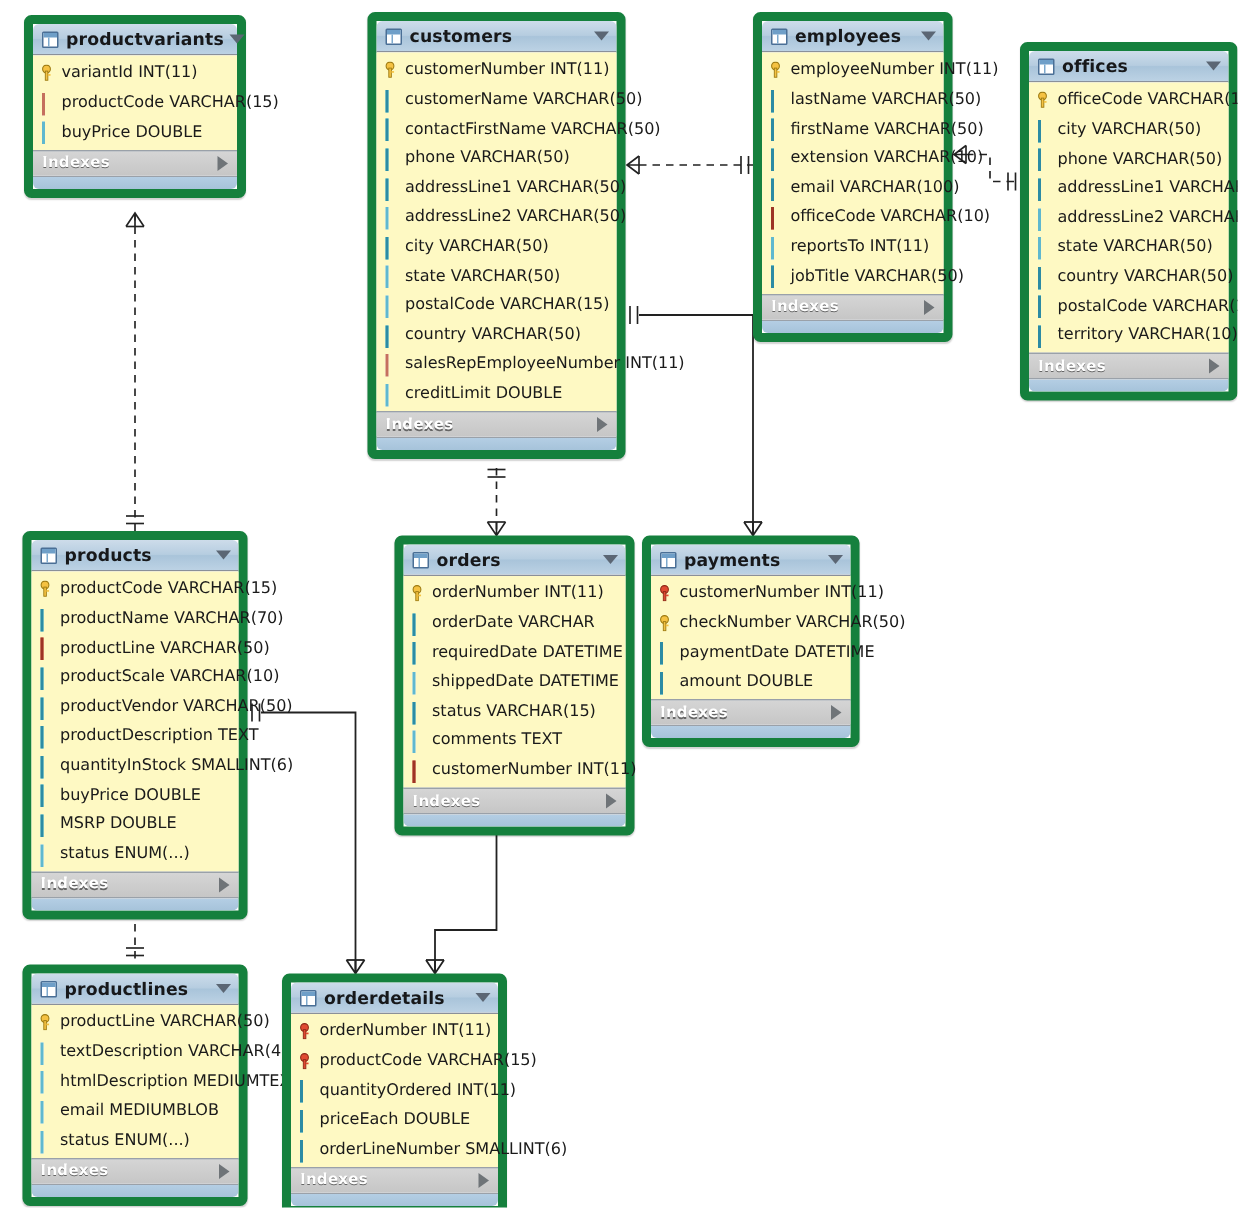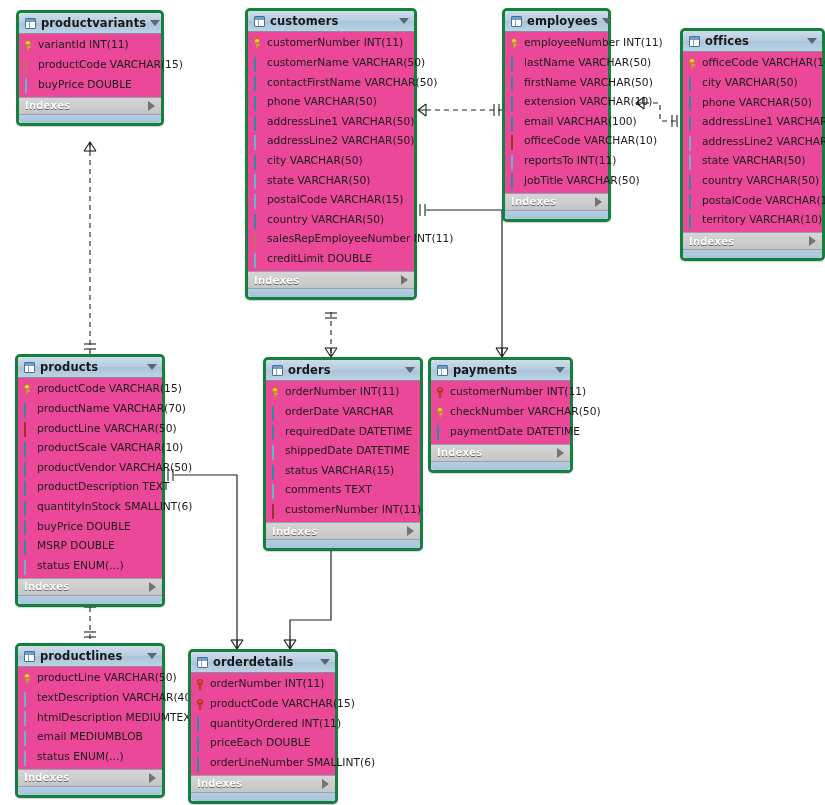--- a/index.html
+++ b/index.html
@@ -27,21 +27,21 @@
     width: 825px;
     height: 805px;
     pointer-events: none;
   }
 
   
   .tbl {
     position: absolute;
     box-sizing: border-box;
     background: #ffffff;
-    border: 3px solid #15803d;
+    border: 6px solid #15803d;
     border-radius: 5px;
     box-shadow: 0 1px 1px rgba(0,0,0,0.18);
   }
   .tbl-head {
     height: 21px;
     box-sizing: border-box;
     display: flex;
     align-items: center;
     padding: 0 5px 0 6px;
     border-top-left-radius: 4px;
@@ -85,21 +85,21 @@
   .caret {
     width: 0; height: 0;
     border-left: 5px solid transparent;
     border-right: 5px solid transparent;
     border-top: 6px solid #5b6674;
     flex: 0 0 auto;
     margin-left: 4px;
   }
   .tbl-cols {
     padding: 2px 0 2px 0;
-    background: #ec4899;
+    background: #fef9c3;
   }
   .col {
     display: flex;
     align-items: center;
     height: 19.6px;
     padding: 0 4px 0 5px;
     white-space: nowrap;
     font-size: 10.7px;
     color: #1a1a1a;
   }
@@ -327,21 +327,21 @@
             <span class="gly"><span class="dia e-cyan"></span></span>
             <span class="col-name">creditLimit DOUBLE</span>
           </div>
         </div>
         <div class="tbl-foot">
           <span class="foot-label">Indexes</span>
           <span class="foot-arrow"></span>
         </div>
         <div class="tbl-base"></div>
       </div>
-      <div class="tbl" style="left: 502px; top: 8px; width: 109px;">
+      <div class="tbl" style="left: 502px; top: 8px; width: 133px;">
         <div class="tbl-head">
           <span class="tbl-icon"></span>
           <span class="tbl-title">employees</span>
           <span class="caret"></span>
         </div>
         <div class="tbl-cols">
           <div class="col">
             <span class="gly"><svg width="11" height="11" viewBox="0 0 11 11">
                 <circle cx="4" cy="3" r="2.6" fill="#f5c242" stroke="#9c7a12" stroke-width="0.7"></circle>
                 <rect x="3.2" y="4.4" width="1.7" height="6.1" fill="#f5c242" stroke="#9c7a12" stroke-width="0.6"></rect>
@@ -562,20 +562,24 @@
                 <circle cx="4" cy="3" r="2.6" fill="#f5c242" stroke="#9c7a12" stroke-width="0.7"></circle>
                 <rect x="3.2" y="4.4" width="1.7" height="6.1" fill="#f5c242" stroke="#9c7a12" stroke-width="0.6"></rect>
                 <rect x="4.9" y="6.4" width="1.8" height="1.1" fill="#f5c242"></rect>
               </svg></span>
             <span class="col-name">checkNumber VARCHAR(50)</span>
           </div>
           <div class="col">
             <span class="gly"><span class="dia f-cyan"></span></span>
             <span class="col-name">paymentDate DATETIME</span>
           </div>
+          <div class="col">
+            <span class="gly"><span class="dia f-cyan"></span></span>
+            <span class="col-name">amount DOUBLE</span>
+          </div>
         </div>
         <div class="tbl-foot">
           <span class="foot-label">Indexes</span>
           <span class="foot-arrow"></span>
         </div>
         <div class="tbl-base"></div>
       </div>
       <div class="tbl" style="left: 15px; top: 643px; width: 150px;">
         <div class="tbl-head">
           <span class="tbl-icon"></span>

